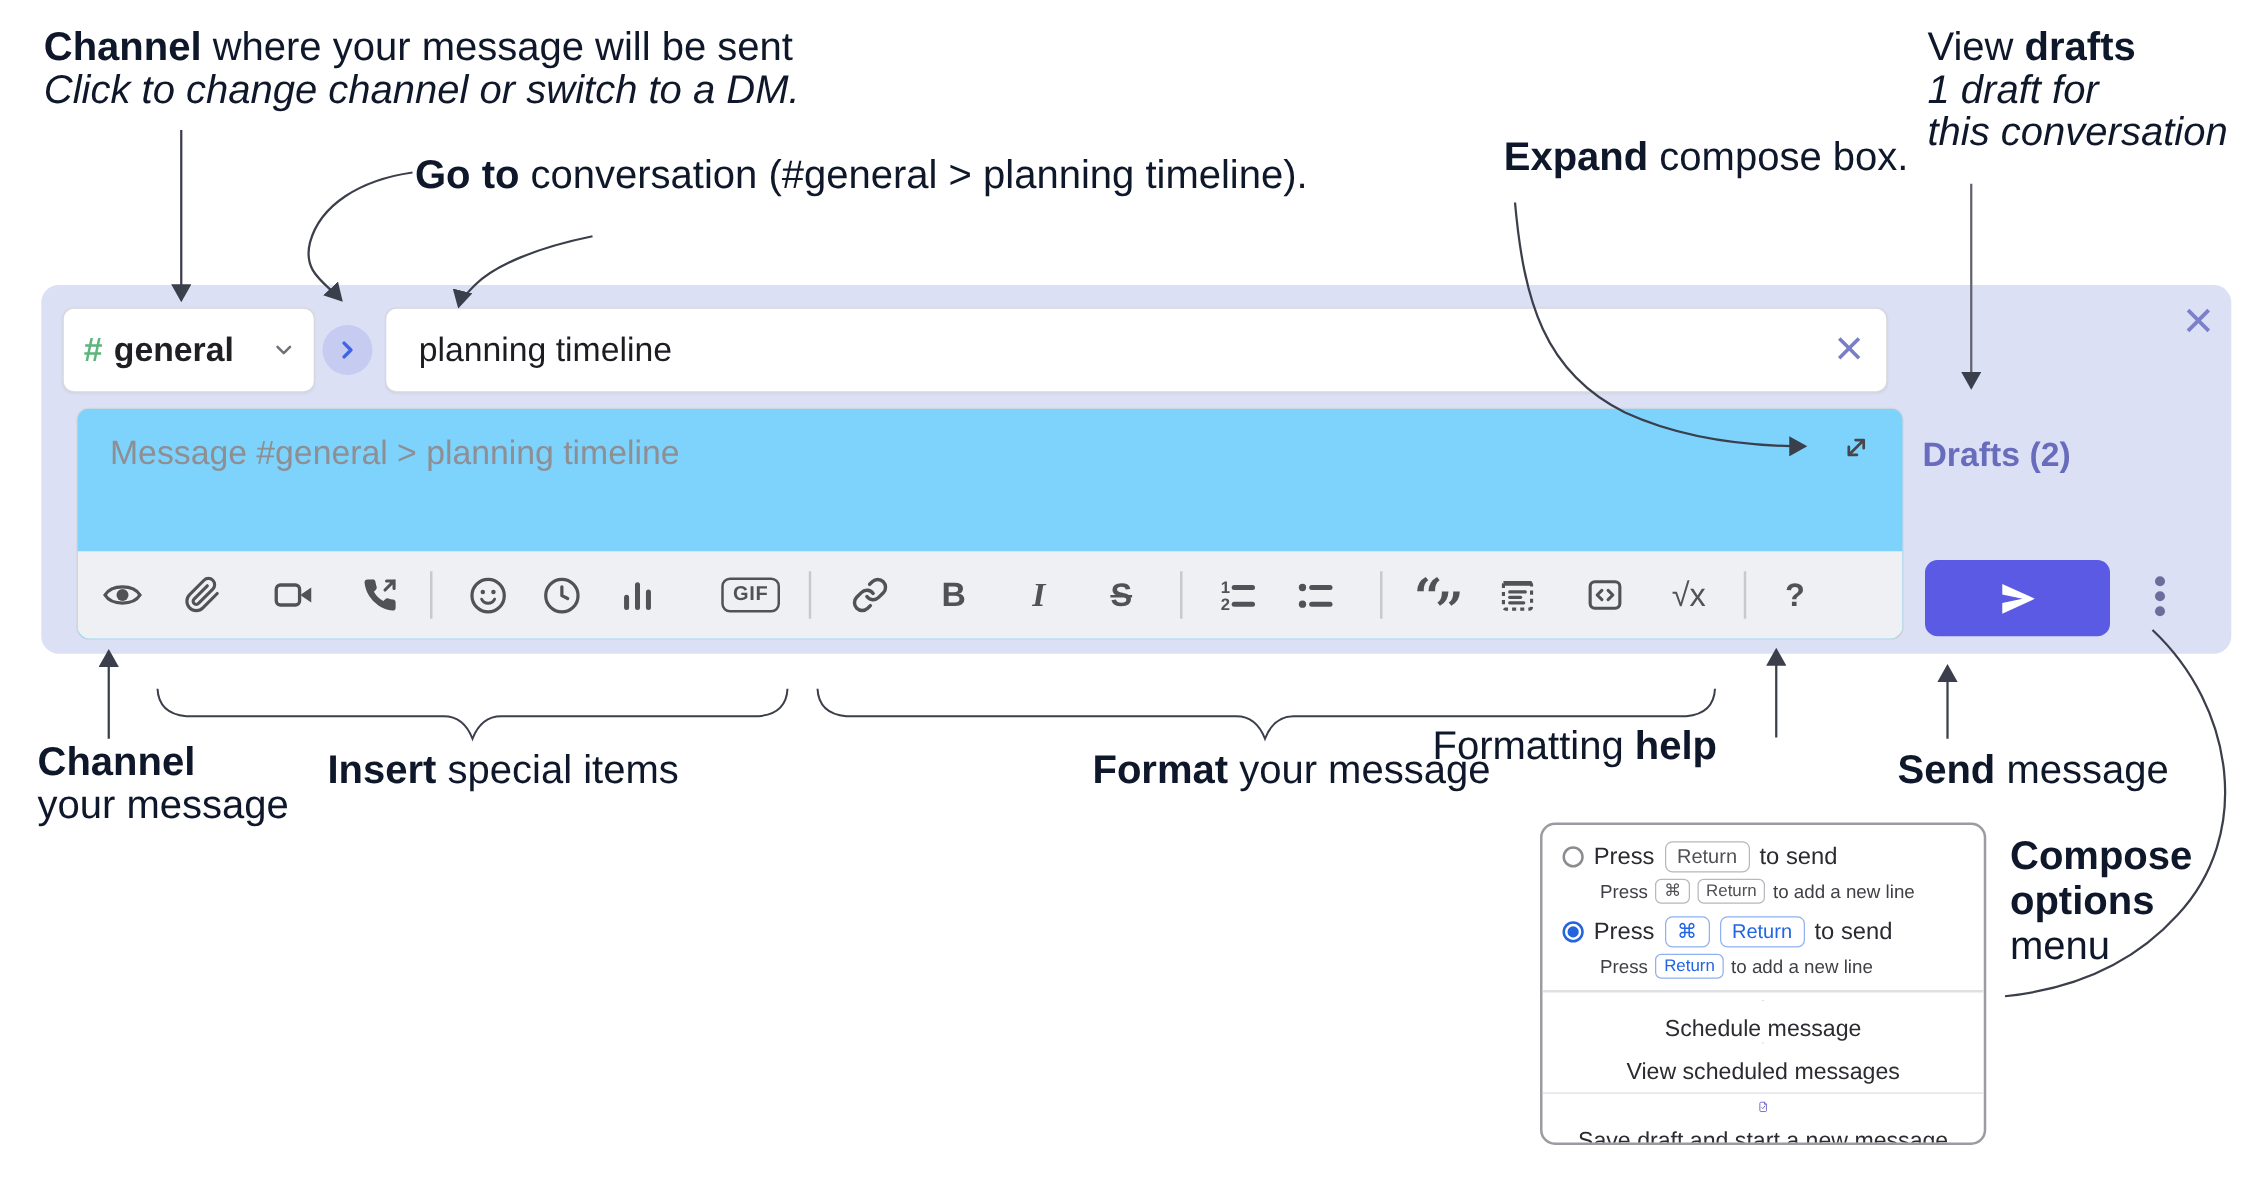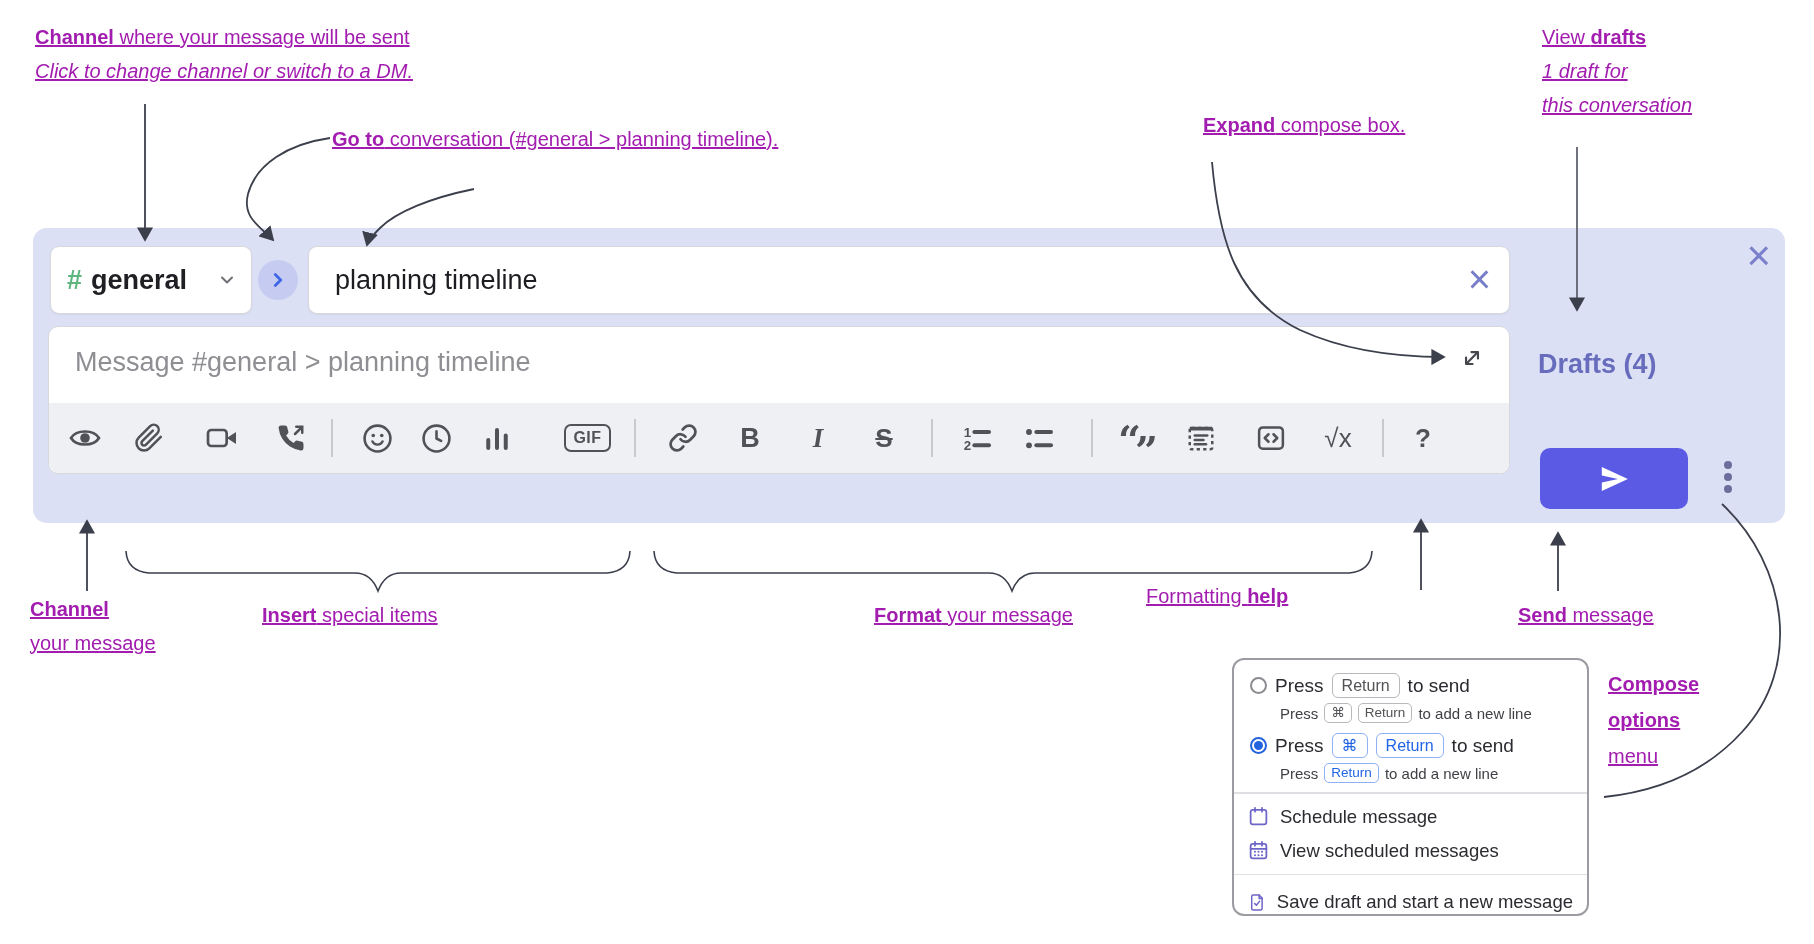--- a/index.html
+++ b/index.html
@@ -1,36 +1,36 @@
 <!DOCTYPE html>
 <html><head>
 <meta charset="utf-8">
 <style>
   html,body{margin:0;padding:0;background:#fff;}
   .canvas{position:relative;width:1814px;height:944px;background:#ffffff;overflow:hidden;
           font-family:"Liberation Sans","DejaVu Sans",sans-serif;color:#32364e;}
-  .ann{position:absolute;font-size:20px;line-height:34px;white-space:nowrap;color:#a21caf;text-decoration:underline;}
+  .ann{position:absolute;font-size:32px;line-height:34px;white-space:nowrap;color:#0f172a;}
   .ann b{font-weight:700;}
   .it{font-style:italic;}
   
   .composer{position:absolute;left:33px;top:228px;width:1752px;height:295px;background:#dce0f4;border-radius:14px;}
   .pill{position:absolute;left:17px;top:18px;width:202px;height:68px;background:#fff;border:1px solid #d7d7dc;
         border-radius:9px;display:flex;align-items:center;padding:0 14px 0 16px;box-sizing:border-box;
         box-shadow:0 1px 2px rgba(0,0,0,.05);cursor:pointer;}
   .hash{color:#5fb57e;font-weight:700;font-size:27px;margin-right:9px;}
   .chname{font-size:27px;font-weight:600;color:#1f1f24;flex:1;}
   .gotobtn{position:absolute;left:225px;top:32px;width:40px;height:40px;border-radius:50%;background:#c5cbf1;
            display:flex;align-items:center;justify-content:center;cursor:pointer;}
   .topicbox{position:absolute;left:275px;top:18px;width:1202px;height:68px;background:#fff;border:1px solid #d7d7dc;
             border-radius:9px;box-sizing:border-box;box-shadow:0 1px 2px rgba(0,0,0,.05);}
   .topicbox input{position:absolute;left:0;top:0;width:100%;height:100%;border:none;outline:none;background:transparent;
             font-family:inherit;font-size:27px;color:#1c1c21;padding:0 64px 0 26px;box-sizing:border-box;border-radius:9px;}
   .clearx{position:absolute;right:18px;top:8px;font-size:40px;line-height:48px;color:#787ec7;cursor:pointer;font-weight:400;}
   .closex{position:absolute;right:14px;top:4px;font-size:42px;line-height:48px;color:#7b80ca;cursor:pointer;}
-  .msgbox{position:absolute;left:15px;top:98px;width:1462px;height:148px;background:#ffffff;border:1px solid #d7d7dc;
+  .msgbox{position:absolute;left:28px;top:98px;width:1462px;height:186px;background:#7dd3fc;border:1px solid #d7d7dc;
           border-radius:10px;box-sizing:border-box;overflow:hidden;}
   .msgbox textarea{position:absolute;left:0;top:0;width:100%;height:112px;border:none;outline:none;resize:none;
           background:transparent;font-family:inherit;font-size:27px;color:#1c1c21;padding:20px 70px 0 26px;box-sizing:border-box;}
   .msgbox textarea::placeholder{color:#8e8e93;opacity:1;}
   .expandico{position:absolute;right:24px;top:18px;width:26px;height:26px;cursor:pointer;}
   .toolbar{position:absolute;left:0;bottom:0;width:100%;height:70px;background:#eef0f4;border-radius:0 0 10px 10px;}
   .tbtn{position:absolute;top:7px;width:56px;height:56px;display:flex;align-items:center;justify-content:center;
         cursor:pointer;color:#515257;}
   .tdiv{position:absolute;top:16px;width:2px;height:38px;background:#c7c9cd;}
   .tb-b{font-size:27px;font-weight:700;}
@@ -57,21 +57,21 @@
   .optsub{margin:5px 0 10px 30px;font-size:15px;color:#3f3f45;display:flex;align-items:center;gap:6px;white-space:nowrap;}
   .radio{width:17px;height:17px;border:2px solid #8b8b90;border-radius:50%;box-sizing:border-box;flex:none;cursor:pointer;}
   .radio.checked{border-color:#2463de;display:flex;align-items:center;justify-content:center;}
   .radio.checked i{width:9px;height:9px;border-radius:50%;background:#2463de;}
   kbd.chip{font-family:inherit;border:1.5px solid #b8b8bd;border-radius:6px;color:#515156;background:#fff;
        font-size:16px;padding:1px 9px;line-height:21px;}
   kbd.chip.sm{font-size:13.5px;padding:0 6px;line-height:18px;border-radius:5px;}
   kbd.chip.blue{border-color:#8fb0f2;color:#2165e6;}
   .phr{height:1.5px;background:#e0e0e4;}
   .mitems{padding:6px 14px;}
-  .mi{display:flex;align-items:center;gap:11px;height:34px;font-size:18.5px;color:#2b2b31;cursor:pointer;white-space:nowrap;}
+  .mi{display:flex;align-items:center;gap:11px;height:34px;font-size:18.5px;color:#2b2b31;cursor:pointer;white-space:nowrap;flex-direction:column;}
   .mi.save{height:42px;}
   svg{display:block;}
   .overlay{position:absolute;left:0;top:0;z-index:5;pointer-events:none;}
 </style>
 </head>
 <body>
 
 <div class="canvas">
 
   <div class="ann" style="left:35px;top:20px;">
@@ -237,21 +237,21 @@
                 <polyline points="14 9 17 12 14 15"></polyline>
               </g>
             </svg>
         </div>
         <div class="tbtn tb-sqrt" style="left:1261px">√x</div>
         <div class="tdiv" style="left:1333px"></div>
         <div class="tbtn tb-q" style="left:1346px">?</div>
       </div>
     </div>
 
-    <div class="drafts">Drafts (4)</div>
+    <div class="drafts">Drafts (2)</div>
 
     <div class="sendbtn">
       <svg width="34" height="34" viewBox="0 0 24 24">
         <path d="M3.4 20.4 L21.8 12 L3.4 3.6 L3.4 9.6 L14.8 12 L3.4 14.4 Z" fill="#ffffff"></path>
       </svg>
     </div>
 
     <div class="kebab">
         <i></i>
         <i></i>

